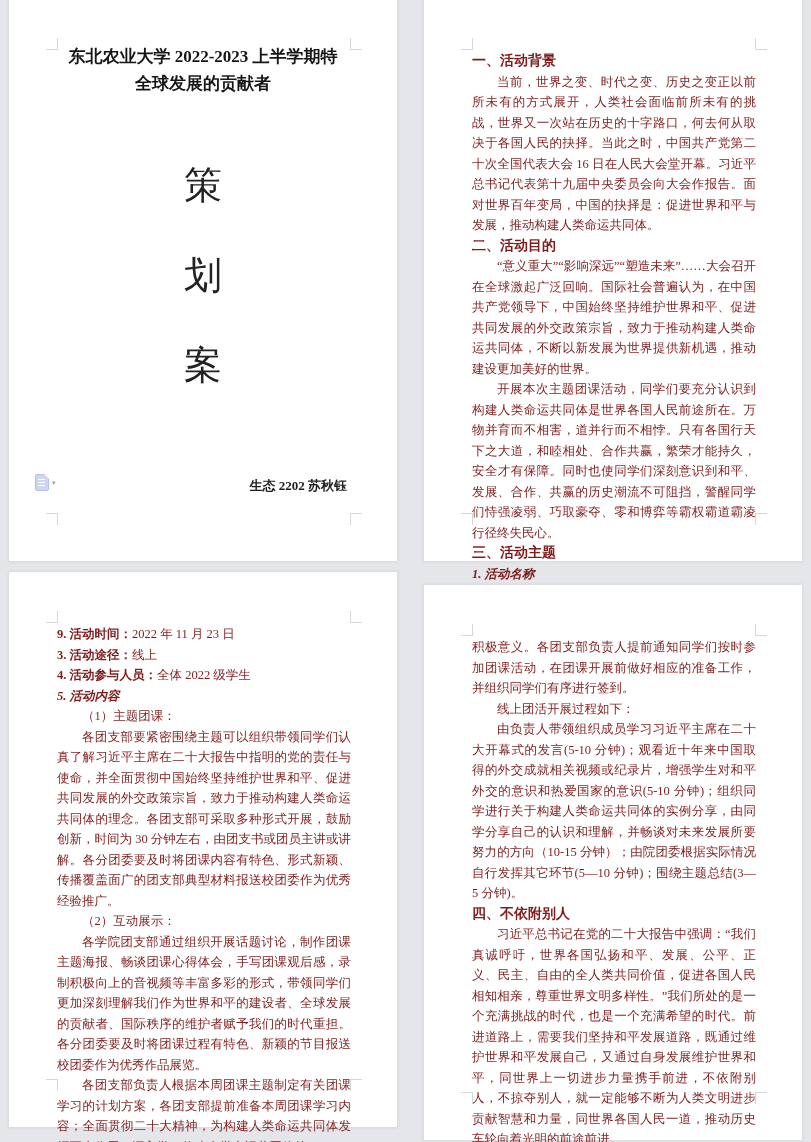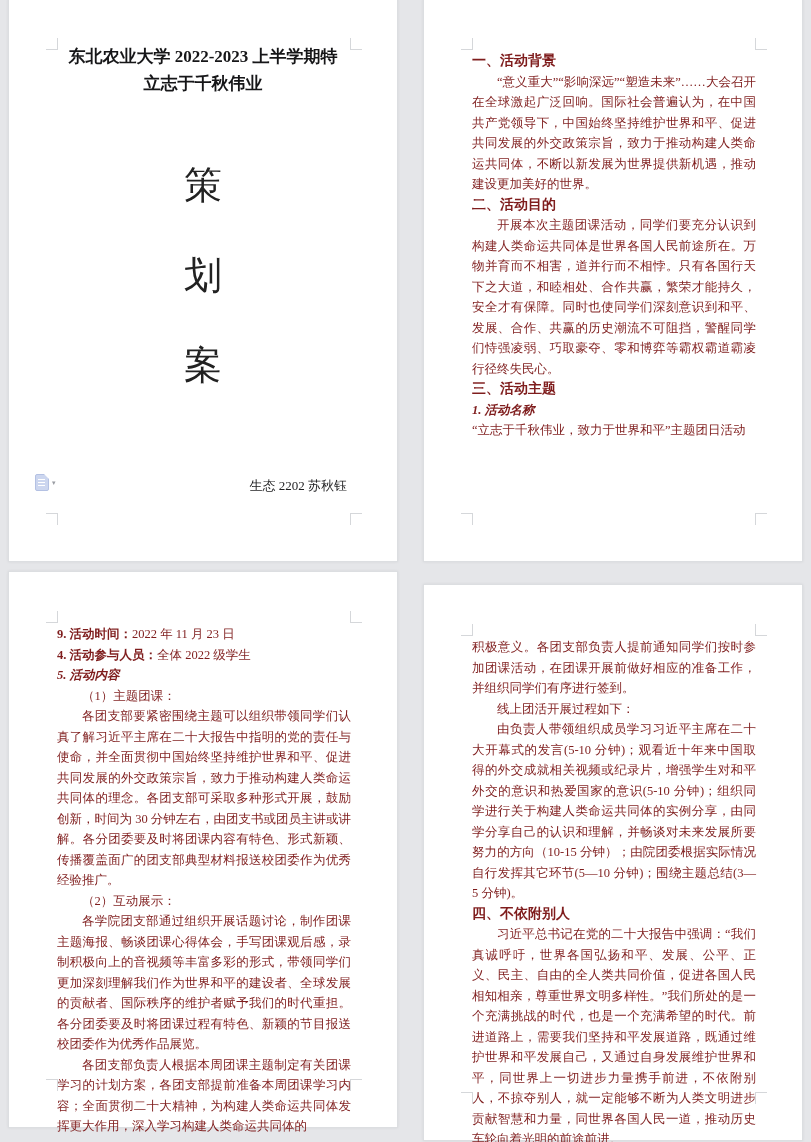--- a/index.html
+++ b/index.html
@@ -25,21 +25,21 @@
   .blk.h1{font-size:14px;font-weight:bold;}
   .blk.h2{font-weight:bold;font-style:italic;}
   .blk.p{text-indent:2em;text-align:justify;}
   .blk.pn{text-indent:0;text-align:justify;}
   .blk.kv b{font-weight:bold;}
 
   
   .cover-title{margin-top:44px;text-align:center;font-size:17px;line-height:27px;font-weight:bold;color:#161618;}
   .big-chars{margin-top:43px;}
   .big-char{height:90px;line-height:90px;text-align:center;font-size:38px;color:#222;}
-  .cover-author{position:absolute;right:50px;top:478px;font-size:13px;font-weight:normal;color:#1d1d1f;}
+  .cover-author{position:absolute;right:50px;top:478px;font-size:13px;font-weight:bold;color:#1d1d1f;}
   .paste-btn{position:absolute;left:26px;top:475px;display:inline-flex;align-items:center;cursor:pointer;}
   .pi-page{position:relative;display:inline-block;width:12px;height:15px;background:#ccd6ef;
            border:1px solid #b4c1e3;border-radius:2px;}
   .pi-page:after{content:"";position:absolute;right:-1px;top:-1px;width:0;height:0;
            border-left:5px solid transparent;border-top:5px solid #ffffff;}
   .pi-page:before{content:"";position:absolute;left:2px;top:4px;width:7px;height:1px;background:#ffffff;
            box-shadow:0 3px 0 #ffffff,0 6px 0 #ffffff;}
   .pi-arrow{margin-left:3px;font-size:7px;color:#9a9da3;font-family:"DejaVu Sans", sans-serif;}
 </style>
 </head>
@@ -48,21 +48,21 @@
 <div class="canvas">
 
   <div class="page page1">
     <div class="cm tl"></div>
     <div class="cm tr"></div>
     <div class="cm bl"></div>
     <div class="cm br"></div>
 
     <div class="cover-title">
       <div>东北农业大学 2022-2023 上半学期特</div>
-      <div>立志于千秋伟业</div>
+      <div>全球发展的贡献者</div>
     </div>
 
     <div class="big-chars">
       <div class="big-char">策</div>
       <div class="big-char">划</div>
       <div class="big-char">案</div>
     </div>
 
     <span class="paste-btn">
       <span class="pi-page"></span>
@@ -72,36 +72,38 @@
     <div class="cover-author">生态 2202 苏秋钰</div>
   </div>
 
   <div class="page page2">
     <div class="cm tl"></div>
     <div class="cm tr"></div>
     <div class="cm bl"></div>
     <div class="cm br"></div>
     <div class="content">
         <div class="blk h1">一、活动背景</div>
+        <div class="blk p">当前，世界之变、时代之变、历史之变正以前所未有的方式展开，人类社会面临前所未有的挑战，世界又一次站在历史的十字路口，何去何从取决于各国人民的抉择。当此之时，中国共产党第二十次全国代表大会 16 日在人民大会堂开幕。习近平总书记代表第十九届中央委员会向大会作报告。面对世界百年变局，中国的抉择是：促进世界和平与发展，推动构建人类命运共同体。</div>
+        <div class="blk h1">二、活动目的</div>
         <div class="blk p">“意义重大”“影响深远”“塑造未来”……大会召开在全球激起广泛回响。国际社会普遍认为，在中国共产党领导下，中国始终坚持维护世界和平、促进共同发展的外交政策宗旨，致力于推动构建人类命运共同体，不断以新发展为世界提供新机遇，推动建设更加美好的世界。</div>
-        <div class="blk h1">二、活动目的</div>
         <div class="blk p">开展本次主题团课活动，同学们要充分认识到构建人类命运共同体是世界各国人民前途所在。万物并育而不相害，道并行而不相悖。只有各国行天下之大道，和睦相处、合作共赢，繁荣才能持久，安全才有保障。同时也使同学们深刻意识到和平、发展、合作、共赢的历史潮流不可阻挡，警醒同学们恃强凌弱、巧取豪夺、零和博弈等霸权霸道霸凌行径终失民心。</div>
         <div class="blk h1">三、活动主题</div>
         <div class="blk h2">1. 活动名称</div>
         <div class="blk pn">“立志于千秋伟业，致力于世界和平”主题团日活动</div>
       </div>
   </div>
 
   <div class="page page3">
     <div class="cm tl"></div>
     <div class="cm tr"></div>
     <div class="cm bl"></div>
     <div class="cm br"></div>
     <div class="content">
         <div class="blk kv"><b>9. 活动时间：</b><span>2022 年 11 月 23 日</span></div>
+        <div class="blk kv"><b>3. 活动途径：</b><span>线上</span></div>
         <div class="blk kv"><b>4. 活动参与人员：</b><span>全体 2022 级学生</span></div>
         <div class="blk h2">5. 活动内容</div>
         <div class="blk p">（1）主题团课：</div>
         <div class="blk p">各团支部要紧密围绕主题可以组织带领同学们认真了解习近平主席在二十大报告中指明的党的责任与使命，并全面贯彻中国始终坚持维护世界和平、促进共同发展的外交政策宗旨，致力于推动构建人类命运共同体的理念。各团支部可采取多种形式开展，鼓励创新，时间为 30 分钟左右，由团支书或团员主讲或讲解。各分团委要及时将团课内容有特色、形式新颖、传播覆盖面广的团支部典型材料报送校团委作为优秀经验推广。</div>
         <div class="blk p">（2）互动展示：</div>
         <div class="blk p">各学院团支部通过组织开展话题讨论，制作团课主题海报、畅谈团课心得体会，手写团课观后感，录制积极向上的音视频等丰富多彩的形式，带领同学们更加深刻理解我们作为世界和平的建设者、全球发展的贡献者、国际秩序的维护者赋予我们的时代重担。各分团委要及时将团课过程有特色、新颖的节目报送校团委作为优秀作品展览。</div>
         <div class="blk p">各团支部负责人根据本周团课主题制定有关团课学习的计划方案，各团支部提前准备本周团课学习内容；全面贯彻二十大精神，为构建人类命运共同体发挥更大作用，深入学习构建人类命运共同体的</div>
       </div>
   </div>
 

